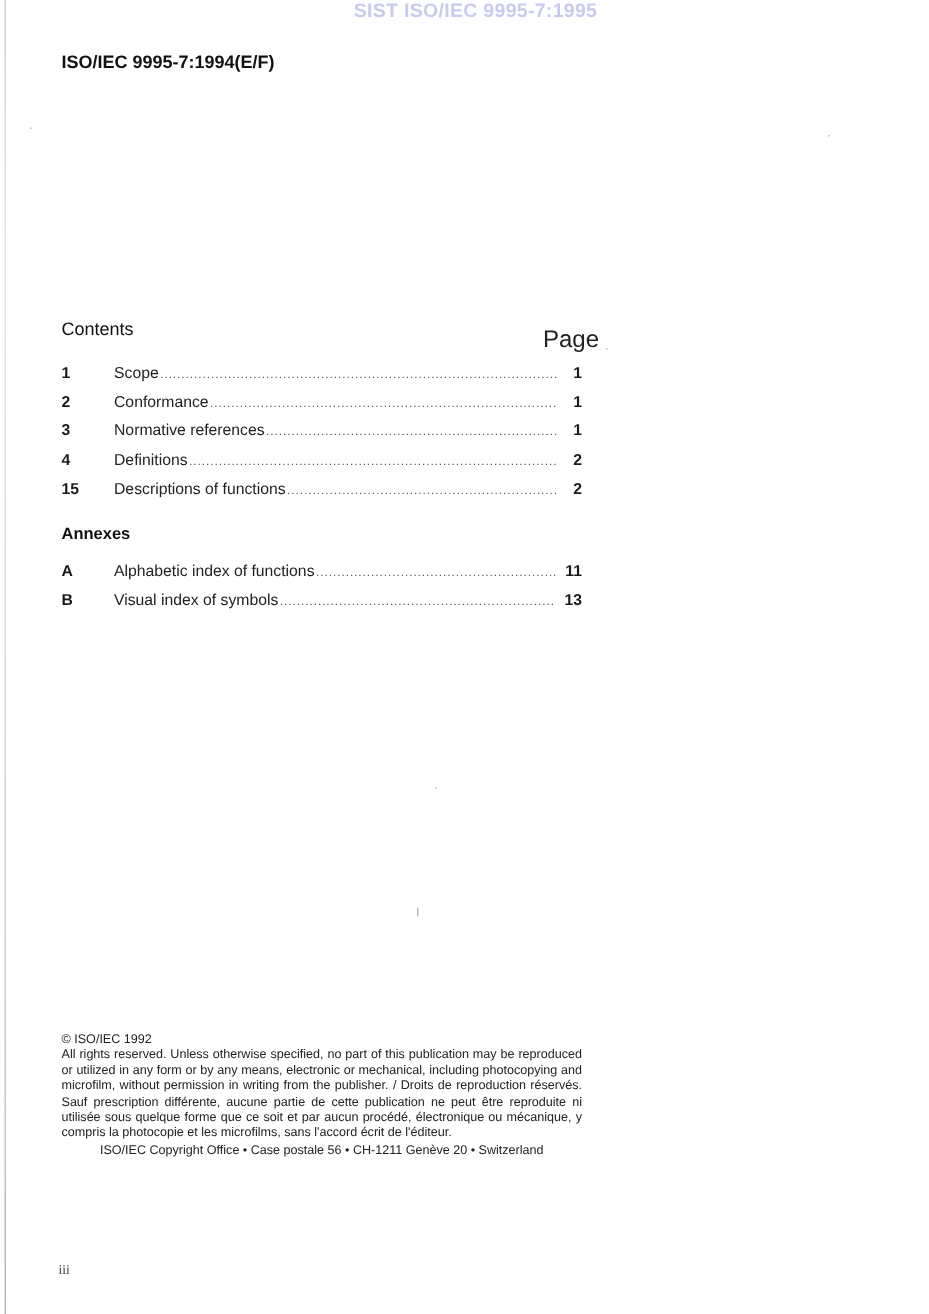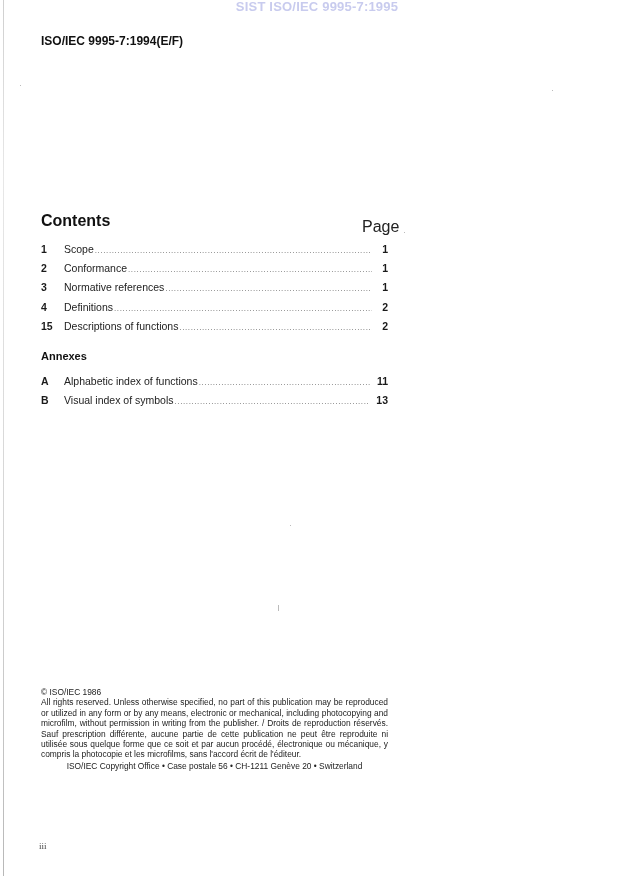--- a/index.html
+++ b/index.html
@@ -43,22 +43,22 @@
       top: 34px;
       left: 41px;
       font-size: 12px;
       font-weight: bold;
       color: #111;
     }
     .contents-title {
       position: absolute;
       top: 212px;
       left: 41px;
-      font-size: 16px;
-      font-weight: bold;
+      font-size: 12px;
+      font-weight: normal;
       color: #111;
     }
     .page-label {
       position: absolute;
       top: 218px;
       left: 362px;
       font-size: 16px;
       color: #222;
     }
     .toc {
@@ -76,20 +76,21 @@
       white-space: nowrap;
     }
     .toc-num {
       width: 23px;
       font-weight: bold;
       flex: none;
     }
     .toc-title {
       flex: none;
       color: #222;
+      margin-left: 12px;
     }
     .toc-dots {
       flex: 1;
       overflow: hidden;
       margin: 0 6px 0 1px;
       color: #555;
       letter-spacing: 0.6px;
       font-size: 8px;
     }
     .toc-dots::before {
@@ -203,21 +204,21 @@
   </div>
   <div class="toc-row">
     <span class="toc-num">B</span>
     <span class="toc-title">Visual index of symbols</span>
     <span class="toc-dots"></span>
     <span class="toc-page">13</span>
   </div>
 </div>
 
 <div class="copyright">
-  <div class="line1">©  ISO/IEC  1986</div>
+  <div class="line1">©  ISO/IEC  1992</div>
   <div class="body">All rights reserved. Unless otherwise specified, no part of this publication may be reproduced or utilized in any form or by any means, electronic or mechanical, including photocopying and microfilm, without permission in writing from the publisher. / Droits de reproduction réservés. Sauf prescription différente, aucune partie de cette publication ne peut être reproduite ni utilisée sous quelque forme que ce soit et par aucun procédé, électronique ou mécanique, y compris la photocopie et les microfilms, sans l'accord écrit de l'éditeur.</div>
   <div class="office">ISO/IEC Copyright Office • Case postale 56 • CH-1211 Genève 20 • Switzerland</div>
 </div>
 
 <div class="folio">iii</div>
 
 <div class="speck" style="left:20px;top:85px;"></div>
 <div class="speck" style="left:552px;top:90px;"></div>
 <div class="speck" style="left:404px;top:232px;"></div>
 <div class="speck" style="left:290px;top:525px;"></div>

